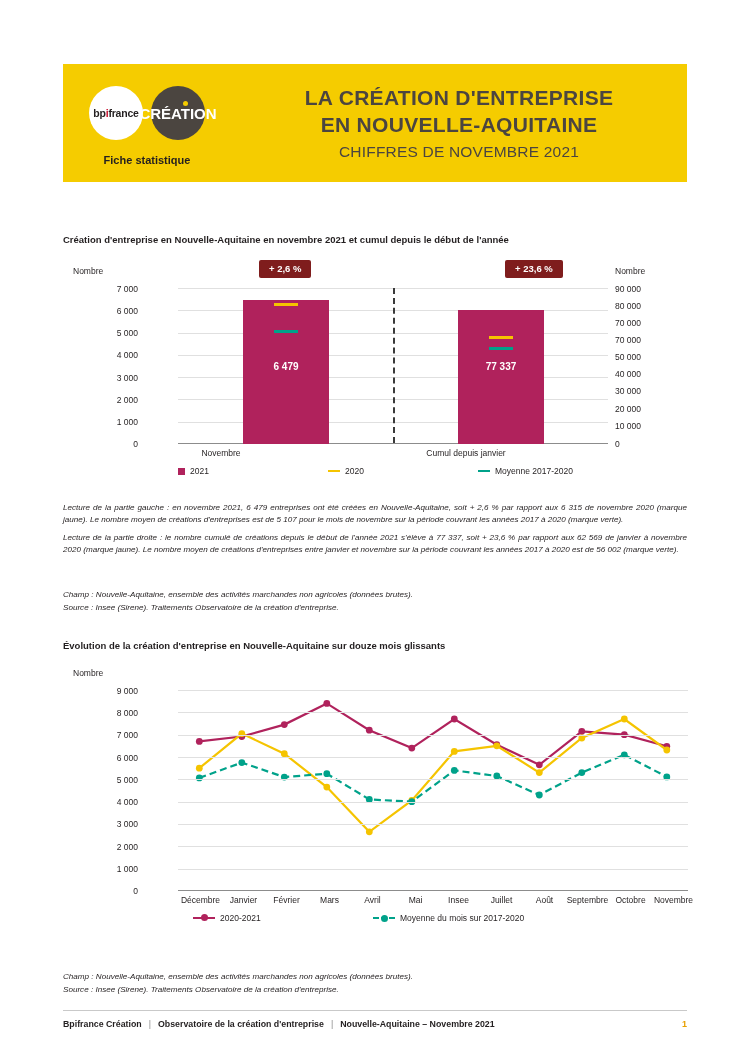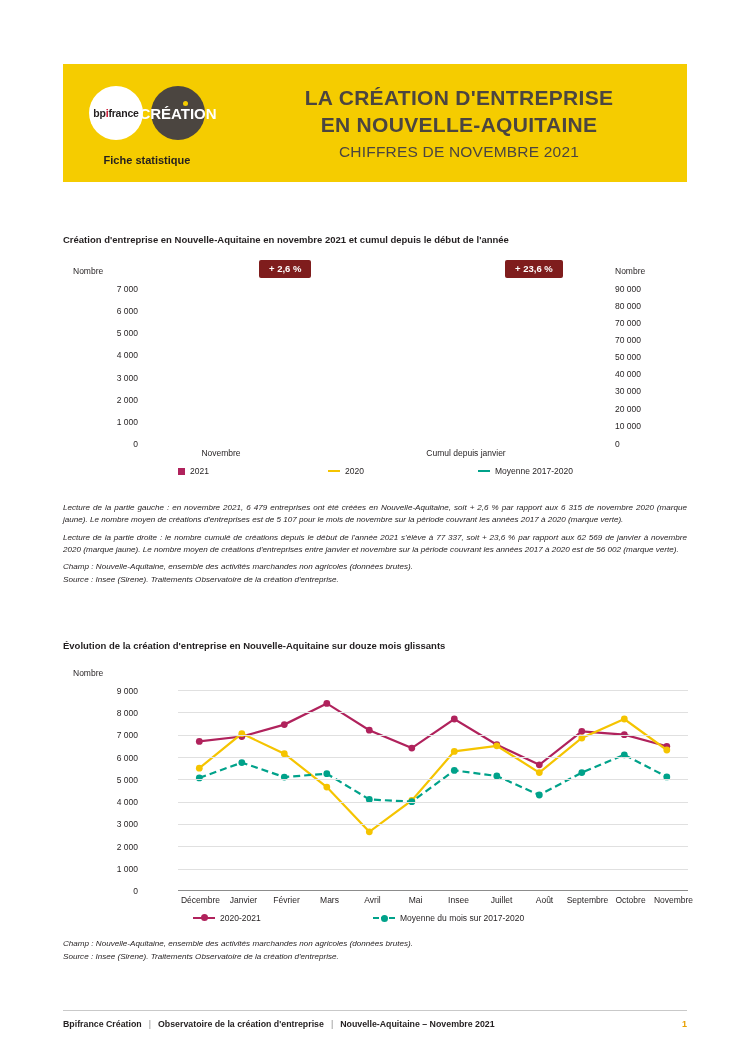--- a/index.html
+++ b/index.html
@@ -190,21 +190,21 @@
     width: 624px;
     font-size: 8.1px;
     font-style: italic;
     line-height: 1.52;
     color: #231f20;
     text-align: justify;
   }
   #notes1 { top: 502px; }
   #notes2 { top: 938px; }
   .notes p { margin: 0 0 5px 0; }
-  .notes p.tight { margin-bottom: 1px; }
+  .notes p.tight { margin-bottom: 1px; margin-top: 33px; }
 
   
   .chart2 {
     position: absolute;
     left: 63px; top: 664px;
     width: 624px; height: 262px;
   }
   .plot2 {
     position: absolute;
     left: 115px; top: 26px;
@@ -307,20 +307,45 @@
     <div class="tick tick-right" style="left:552px; top:94px;">50 000</div>
     <div class="tick tick-right" style="left:552px; top:111px;">40 000</div>
     <div class="tick tick-right" style="left:552px; top:128px;">30 000</div>
     <div class="tick tick-right" style="left:552px; top:146px;">20 000</div>
     <div class="tick tick-right" style="left:552px; top:163px;">10 000</div>
     <div class="tick tick-right" style="left:552px; top:181px;">0</div>
 
     <div class="pill" style="left:196px; top:2px;">+ 2,6 %</div>
     <div class="pill" style="left:442px; top:2px;">+ 23,6 %</div>
 
+    <div class="plot1">
+      <div class="gridline" style="top:0px;"></div>
+      <div class="gridline" style="top:22.3px;"></div>
+      <div class="gridline" style="top:44.6px;"></div>
+      <div class="gridline" style="top:66.9px;"></div>
+      <div class="gridline" style="top:89.1px;"></div>
+      <div class="gridline" style="top:111.4px;"></div>
+      <div class="gridline" style="top:133.7px;"></div>
+
+      <div class="divider-dashed"></div>
+
+      <div class="bar" style="left:65px; top:11.6px; width:86px; height:144.4px;"></div>
+      <div class="bar-value" style="left:65px; top:73px; width:86px;">6 479</div>
+
+      <div class="marker marker-yellow" style="left:96px; top:15.3px;"></div>
+
+      <div class="marker marker-green" style="left:96px; top:42.2px;"></div>
+
+      <div class="bar" style="left:280px; top:21.9px; width:86px; height:134.1px;"></div>
+      <div class="bar-value" style="left:280px; top:73px; width:86px;">77 337</div>
+
+      <div class="marker marker-yellow" style="left:311px; top:47.5px;"></div>
+
+      <div class="marker marker-green" style="left:311px; top:58.9px;"></div>
+    </div>
 
     <div class="cat-label" style="left:78px; top:190px; width:160px;">Novembre</div>
     <div class="cat-label" style="left:318px; top:190px; width:170px;">Cumul depuis janvier</div>
 
     <div class="legend1">
       <div class="legend-item" style="width:150px;">
         <span class="lg-sq"></span>
         <span>2021</span>
       </div>
       <div class="legend-item" style="width:150px;">

